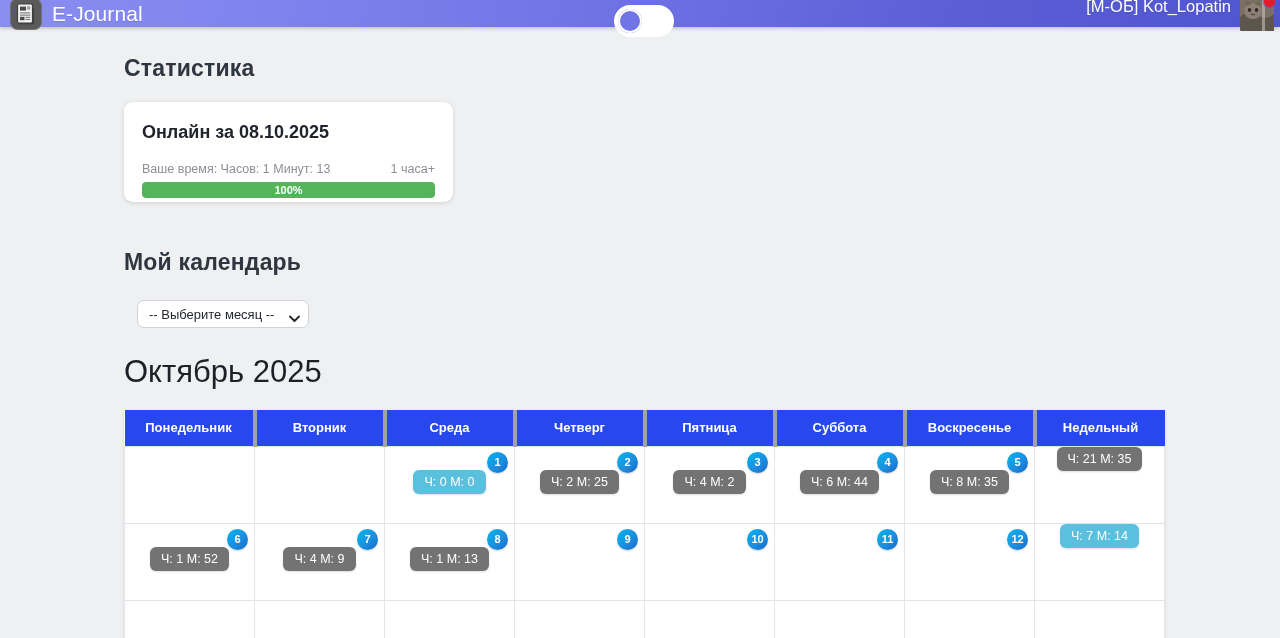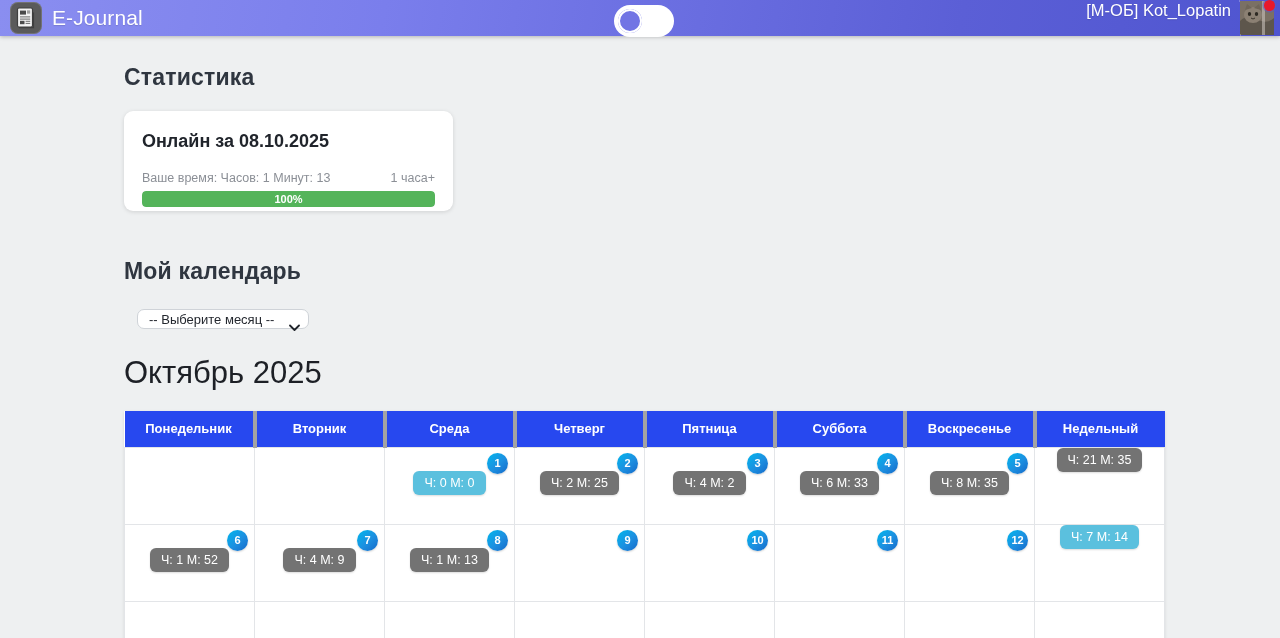--- a/index.html
+++ b/index.html
@@ -8,21 +8,21 @@
     margin: 0; padding: 0;
     width: 1280px; height: 638px;
     overflow: hidden;
     background: #eef0f1;
     font-family: "Liberation Sans", "DejaVu Sans", sans-serif;
   }
 
   
   .navbar {
     position: relative;
-    height: 36px;
+    height: 27px;
     background: linear-gradient(100deg, #8a8ef0 0%, #7a7eec 30%, #5b5fd6 75%, #4f55d0 100%);
     display: flex;
     align-items: center;
     box-shadow: 0 1px 4px rgba(0,0,0,.25);
     z-index: 5;
   }
   .brand { display: flex; align-items: center; gap: 10px; padding-left: 10px; }
   .brand-logo {
     width: 32px; height: 32px;
     border-radius: 8px;
@@ -132,21 +132,21 @@
     font-weight: bold;
     display: flex; align-items: center; justify-content: center;
     line-height: 1;
   }
 
   
   #calendar-title { margin-top: 47px; }
   .month-select-wrap { margin: 24px 0 0 137px; }
   .month-select {
     appearance: none; -webkit-appearance: none;
-    width: 172px; height: 20px;
+    width: 172px; height: 28px;
     border: 1px solid #cfd3d8;
     border-radius: 7px;
     background: #ffffff;
     font-family: "Liberation Sans", sans-serif;
     font-size: 13px;
     color: #23272e;
     padding: 0 24px 0 11px;
     cursor: pointer;
   }
   .select-box { position: relative; display: inline-block; }
@@ -317,21 +317,21 @@
             <th>Недельный</th>
           </tr>
       </thead>
       <tbody id="cal-body">
           <tr>
             <td class="inactive"></td>
             <td class="inactive"></td>
             <td class="pill-cell"><span class="day-badge">1</span><span class="time-pill pill-blue">Ч: 0 М: 0</span></td>
             <td class="pill-cell"><span class="day-badge">2</span><span class="time-pill pill-green">Ч: 2 М: 25</span></td>
             <td class="pill-cell"><span class="day-badge">3</span><span class="time-pill pill-green">Ч: 4 М: 2</span></td>
-            <td class="pill-cell"><span class="day-badge">4</span><span class="time-pill pill-green">Ч: 6 М: 33</span></td>
+            <td class="pill-cell"><span class="day-badge">4</span><span class="time-pill pill-green">Ч: 6 М: 44</span></td>
             <td class="pill-cell"><span class="day-badge">5</span><span class="time-pill pill-green">Ч: 8 М: 35</span></td>
             <td class="weekly"><span class="time-pill pill-green">Ч: 21 М: 35</span></td>
           </tr>
           <tr>
             <td class="pill-cell"><span class="day-badge">6</span><span class="time-pill pill-green">Ч: 1 М: 52</span></td>
             <td class="pill-cell"><span class="day-badge">7</span><span class="time-pill pill-green">Ч: 4 М: 9</span></td>
             <td class="pill-cell"><span class="day-badge">8</span><span class="time-pill pill-green">Ч: 1 М: 13</span></td>
             <td class="pill-cell">
               <span class="day-badge">9</span>
             </td>

